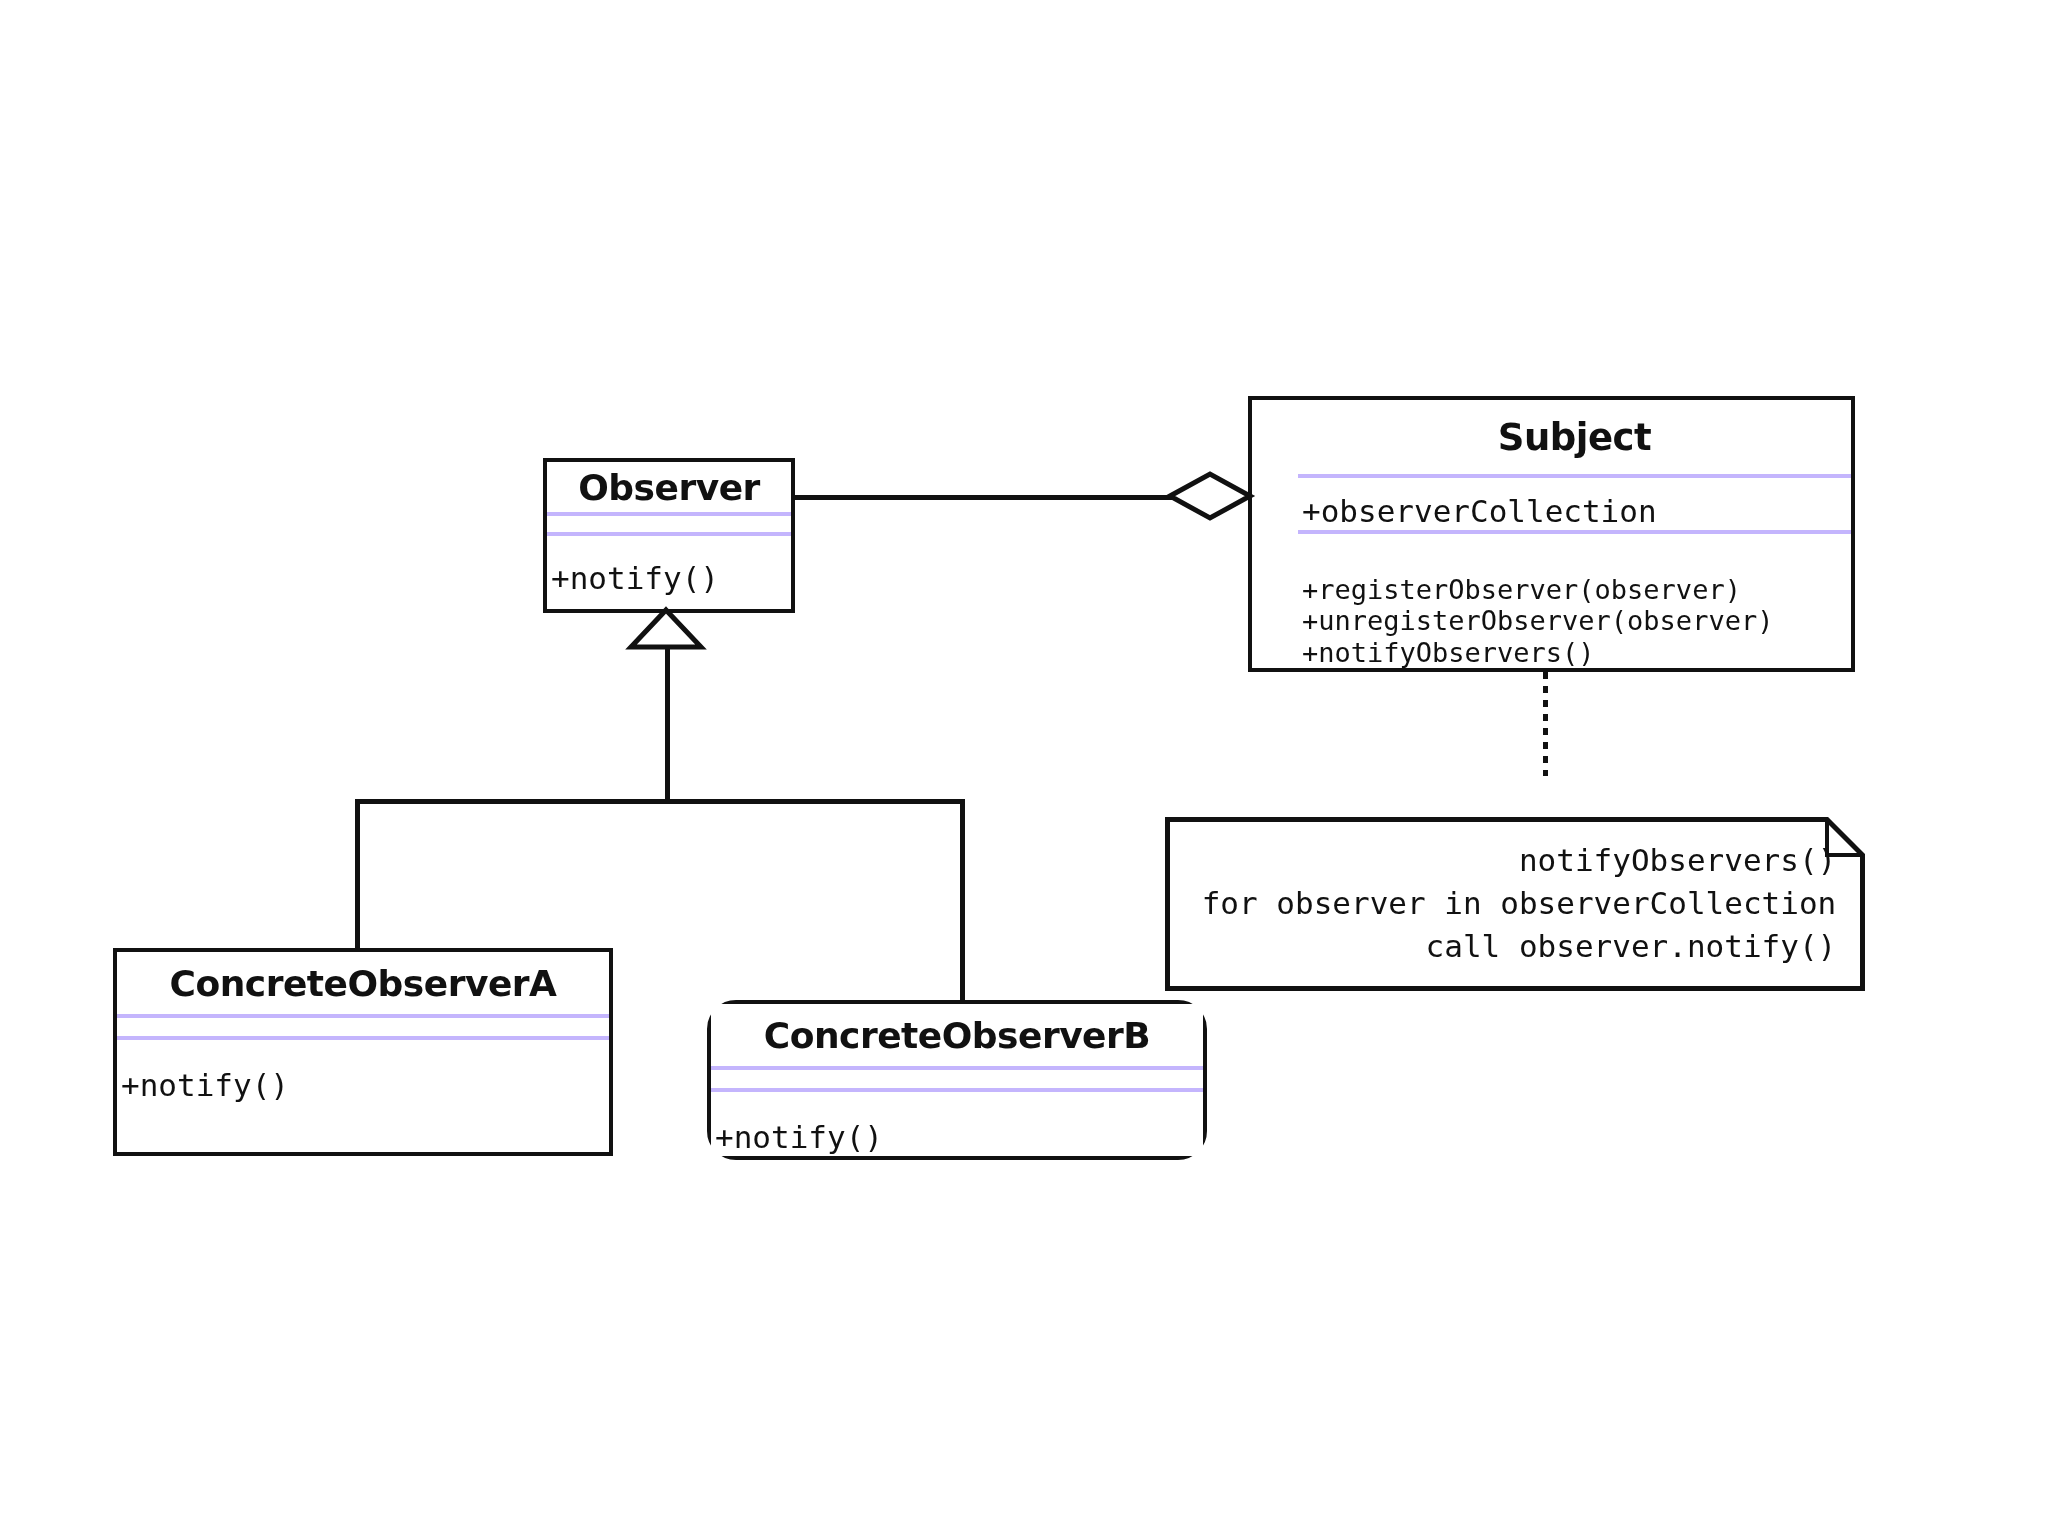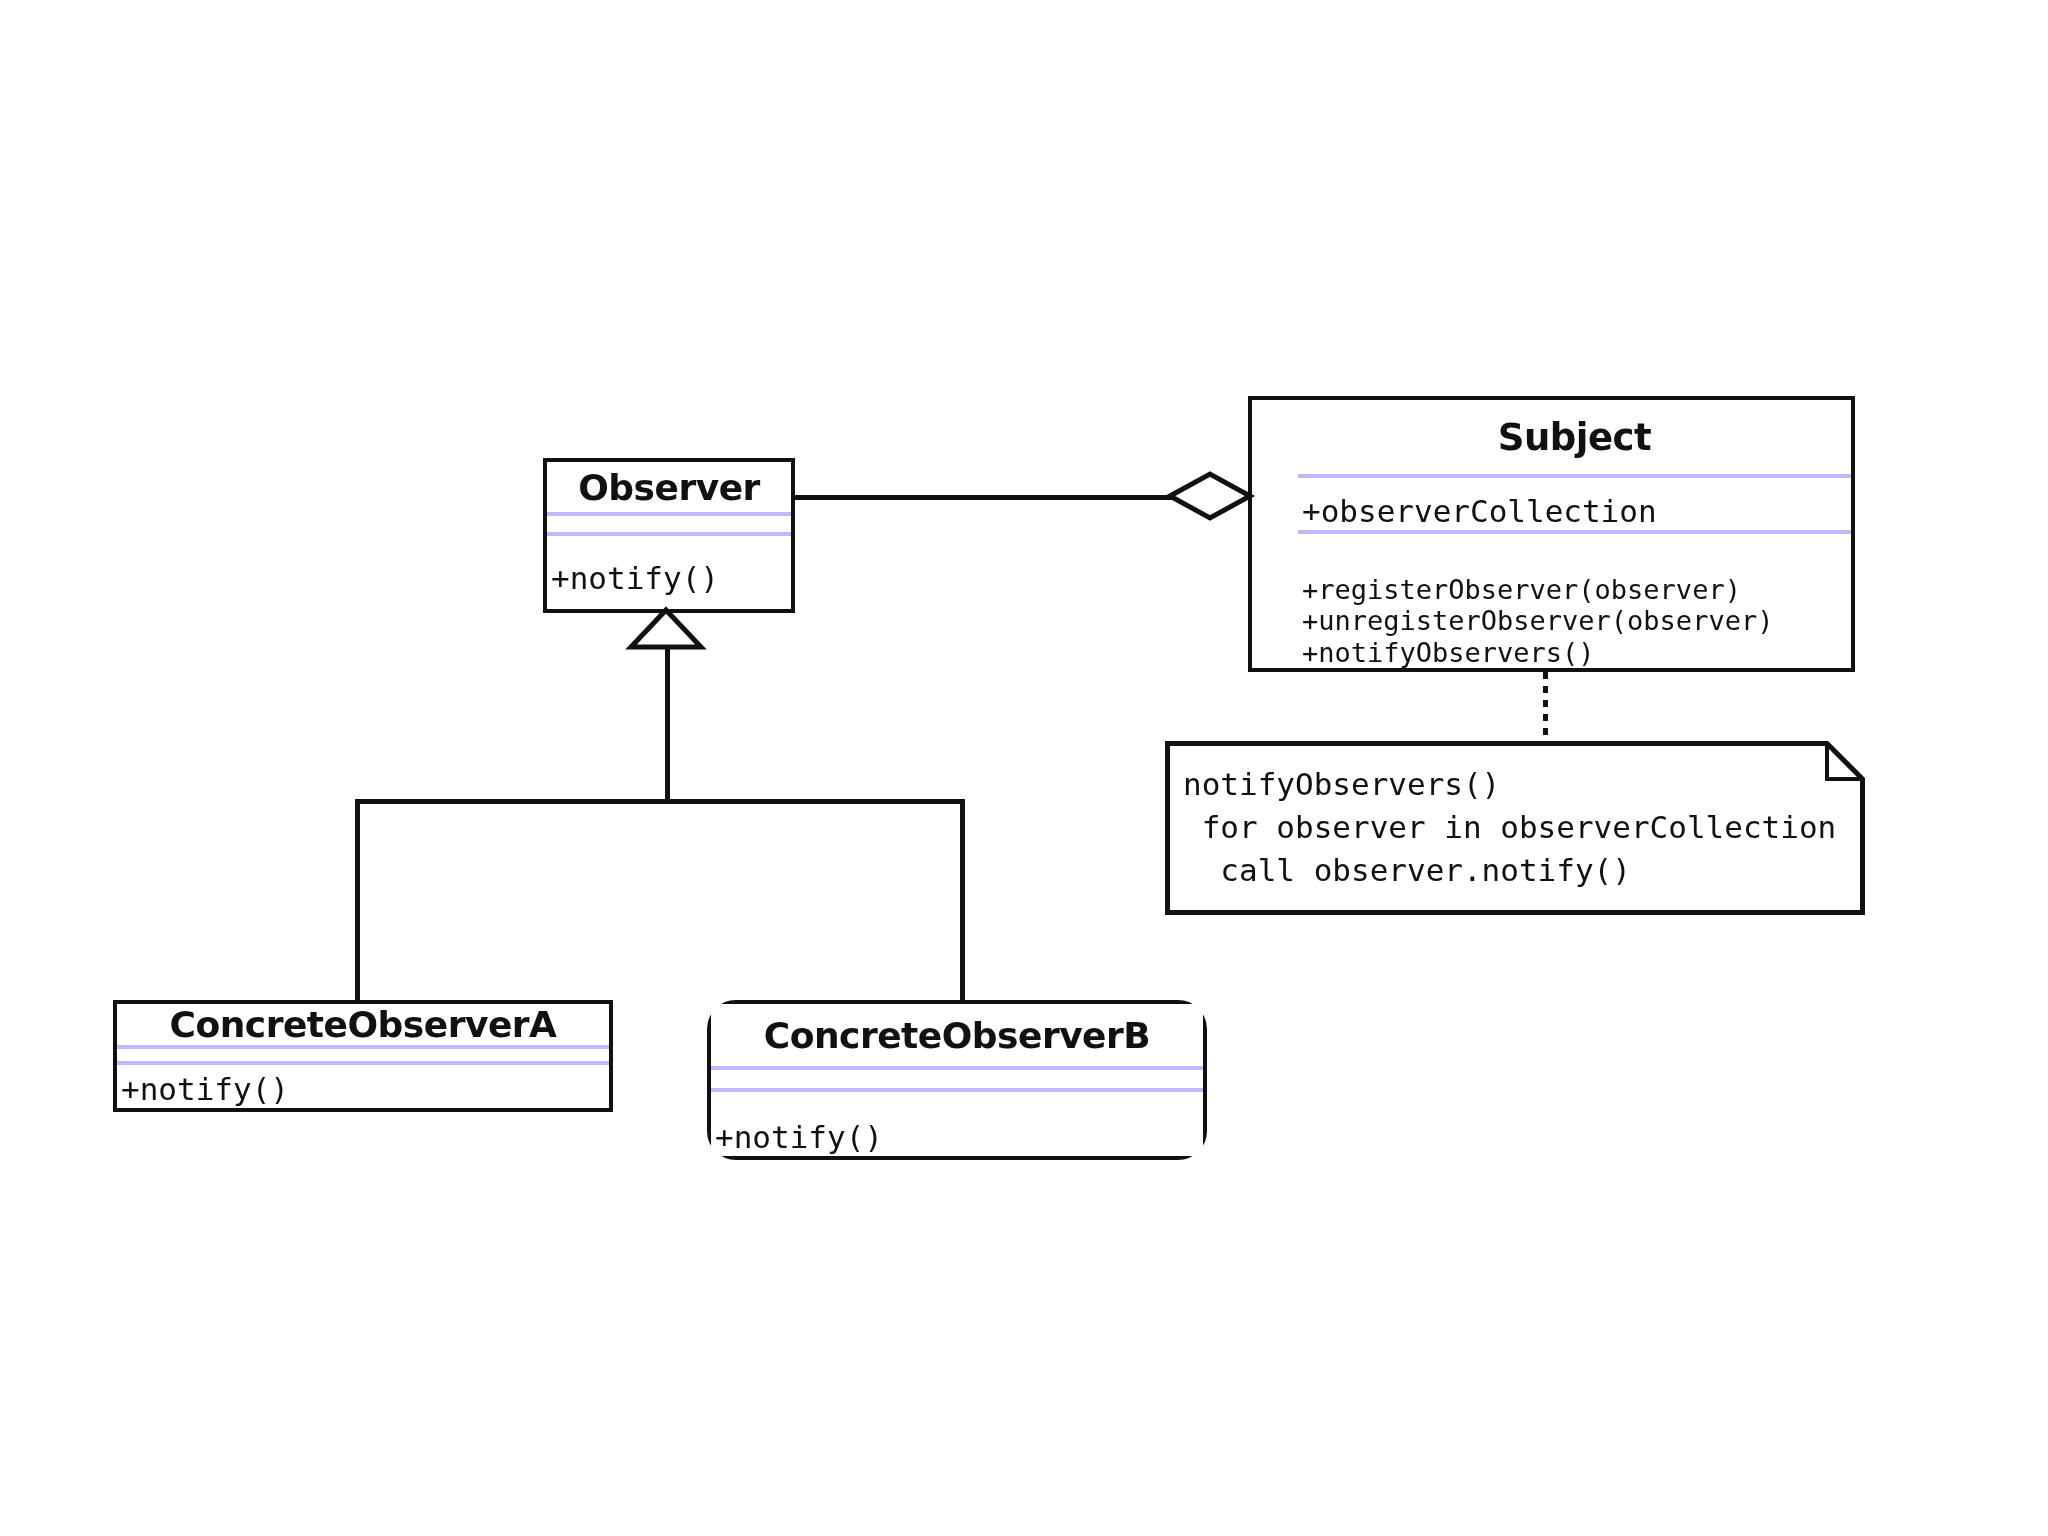--- a/index.html
+++ b/index.html
@@ -96,23 +96,23 @@
     height: 20px;
   }
   #observer-class .ops {
     height: 65px;
     font-size: 31px;
   }
 
   
   #concrete-a-class {
     left: 113px;
-    top: 1000px;
+    top: 948px;
     width: 500px;
-    height: 112px;
+    height: 208px;
   }
   #concrete-b-class {
     left: 707px;
     top: 1000px;
     width: 500px;
     height: 160px;
     border-radius: 29px;
   }
   .concrete .class-title {
     height: 62px;
@@ -123,24 +123,25 @@
   }
   .concrete .ops {
     height: 68px;
     font-size: 31px;
   }
 
   
   #note-box {
     position: absolute;
     left: 1165px;
-    top: 741px;
+    top: 817px;
     width: 700px;
     height: 134px;
     z-index: 5;
+    text-align: right;
   }
   #note-box .note-text {
     position: absolute;
     left: 18px;
     top: 22px;
     color: #111111;
     font-size: 31px;
     line-height: 1.38;
     white-space: pre;
     z-index: 2;

